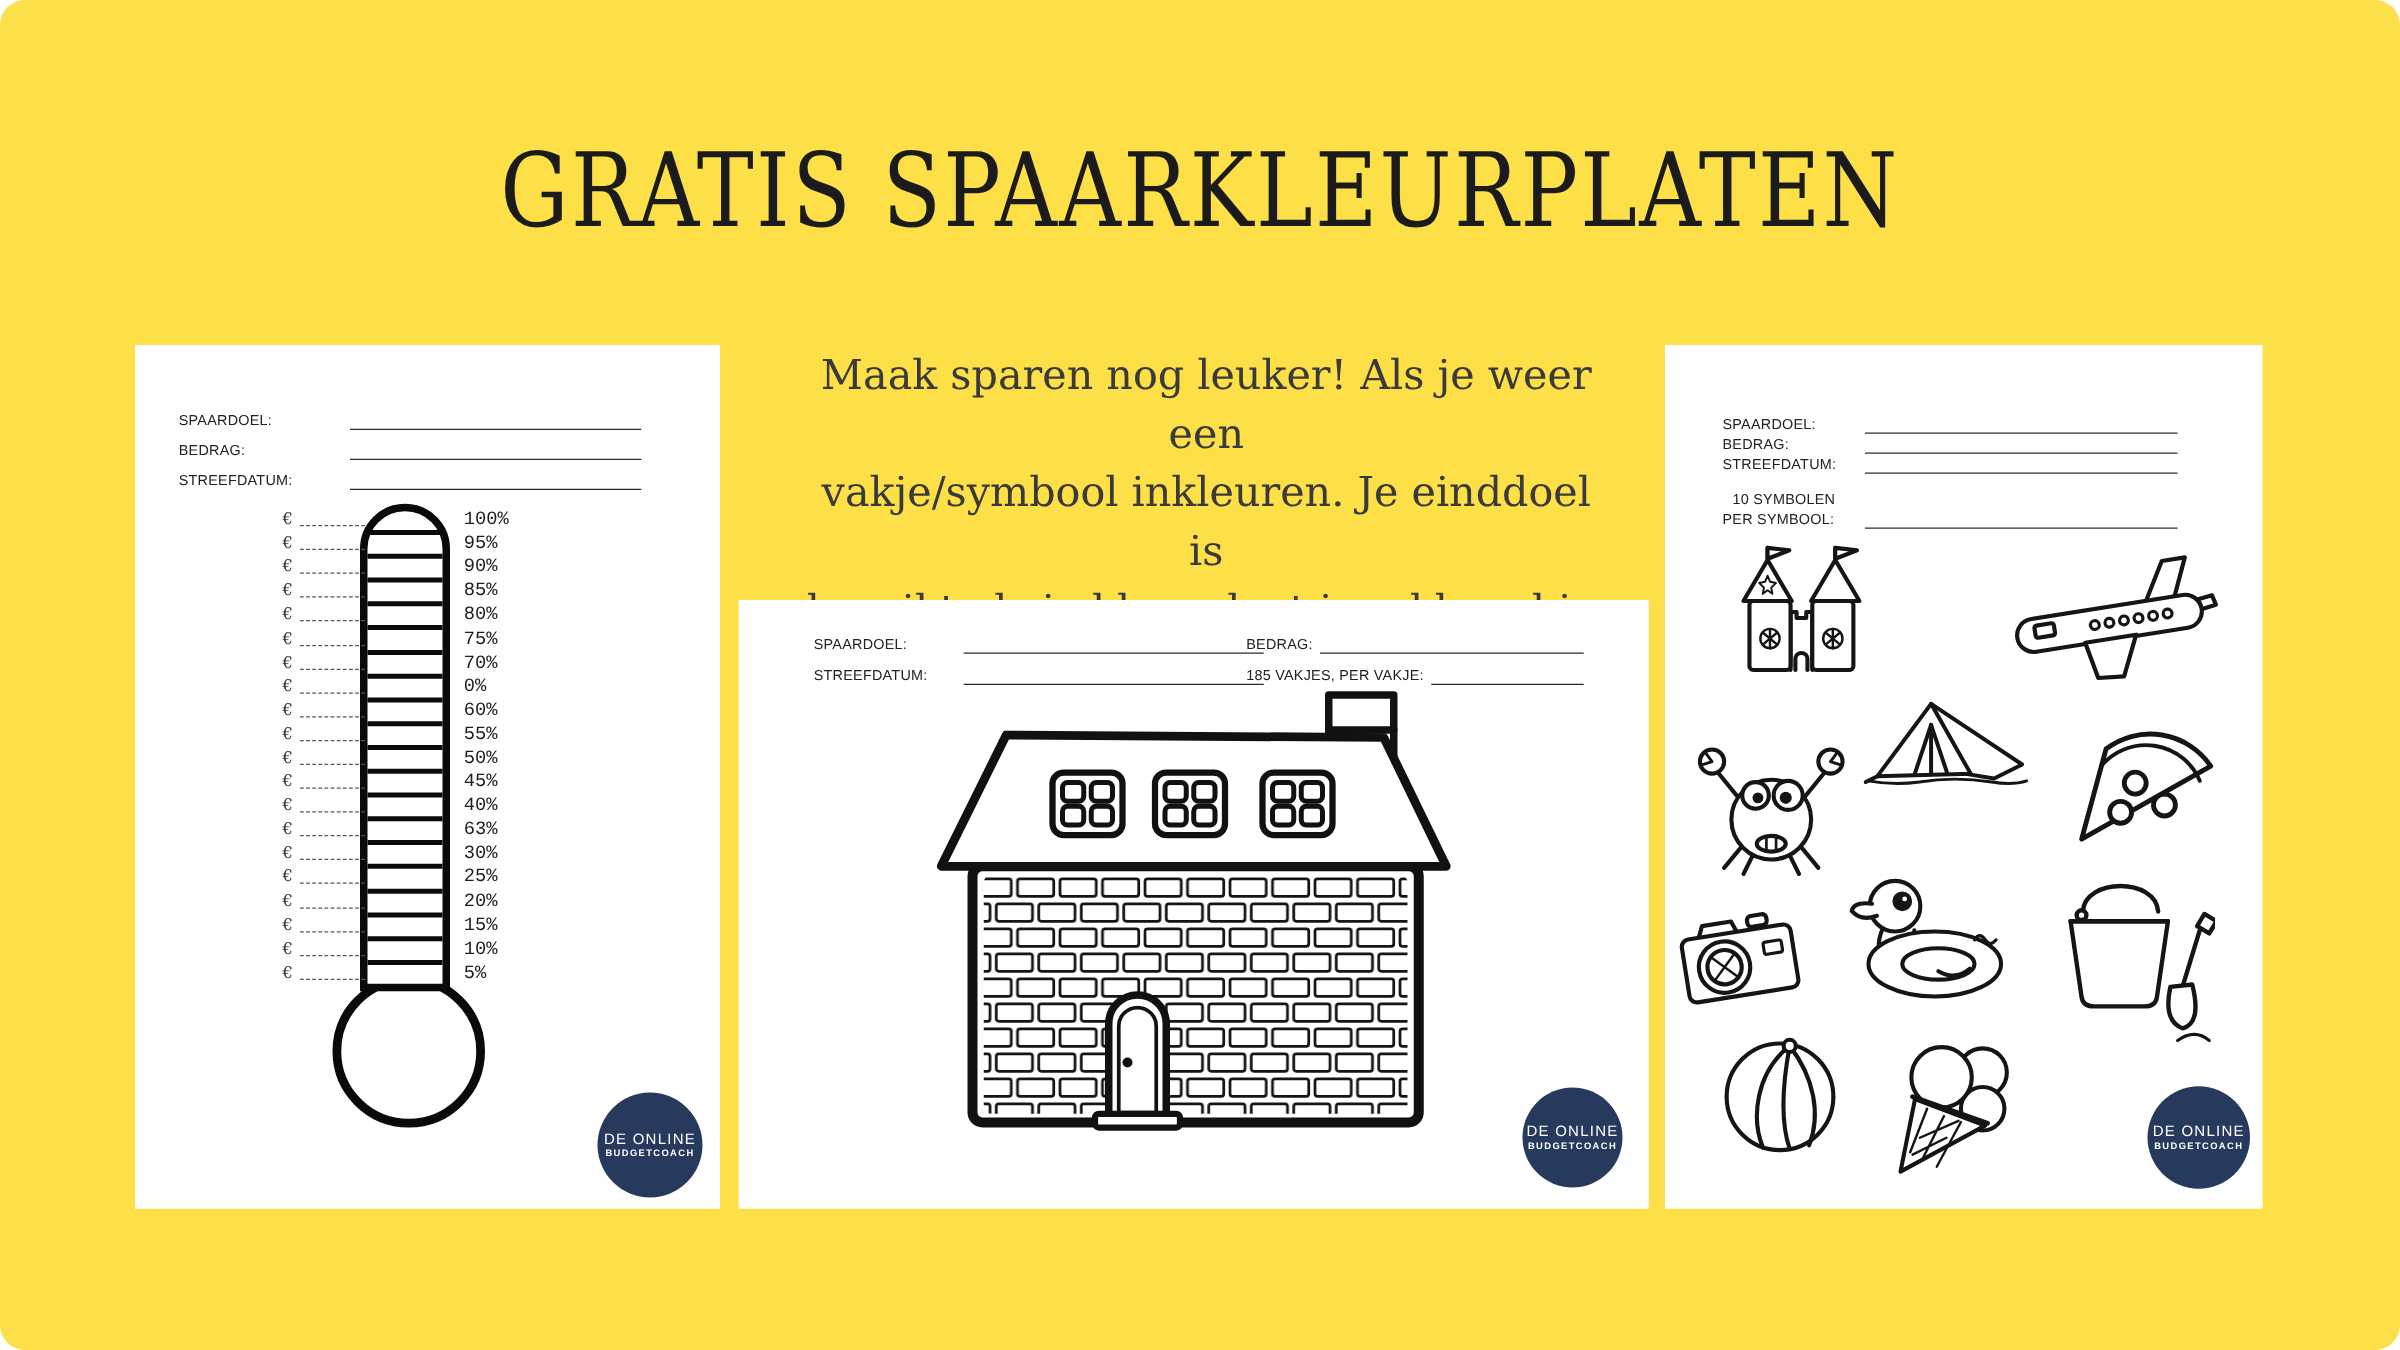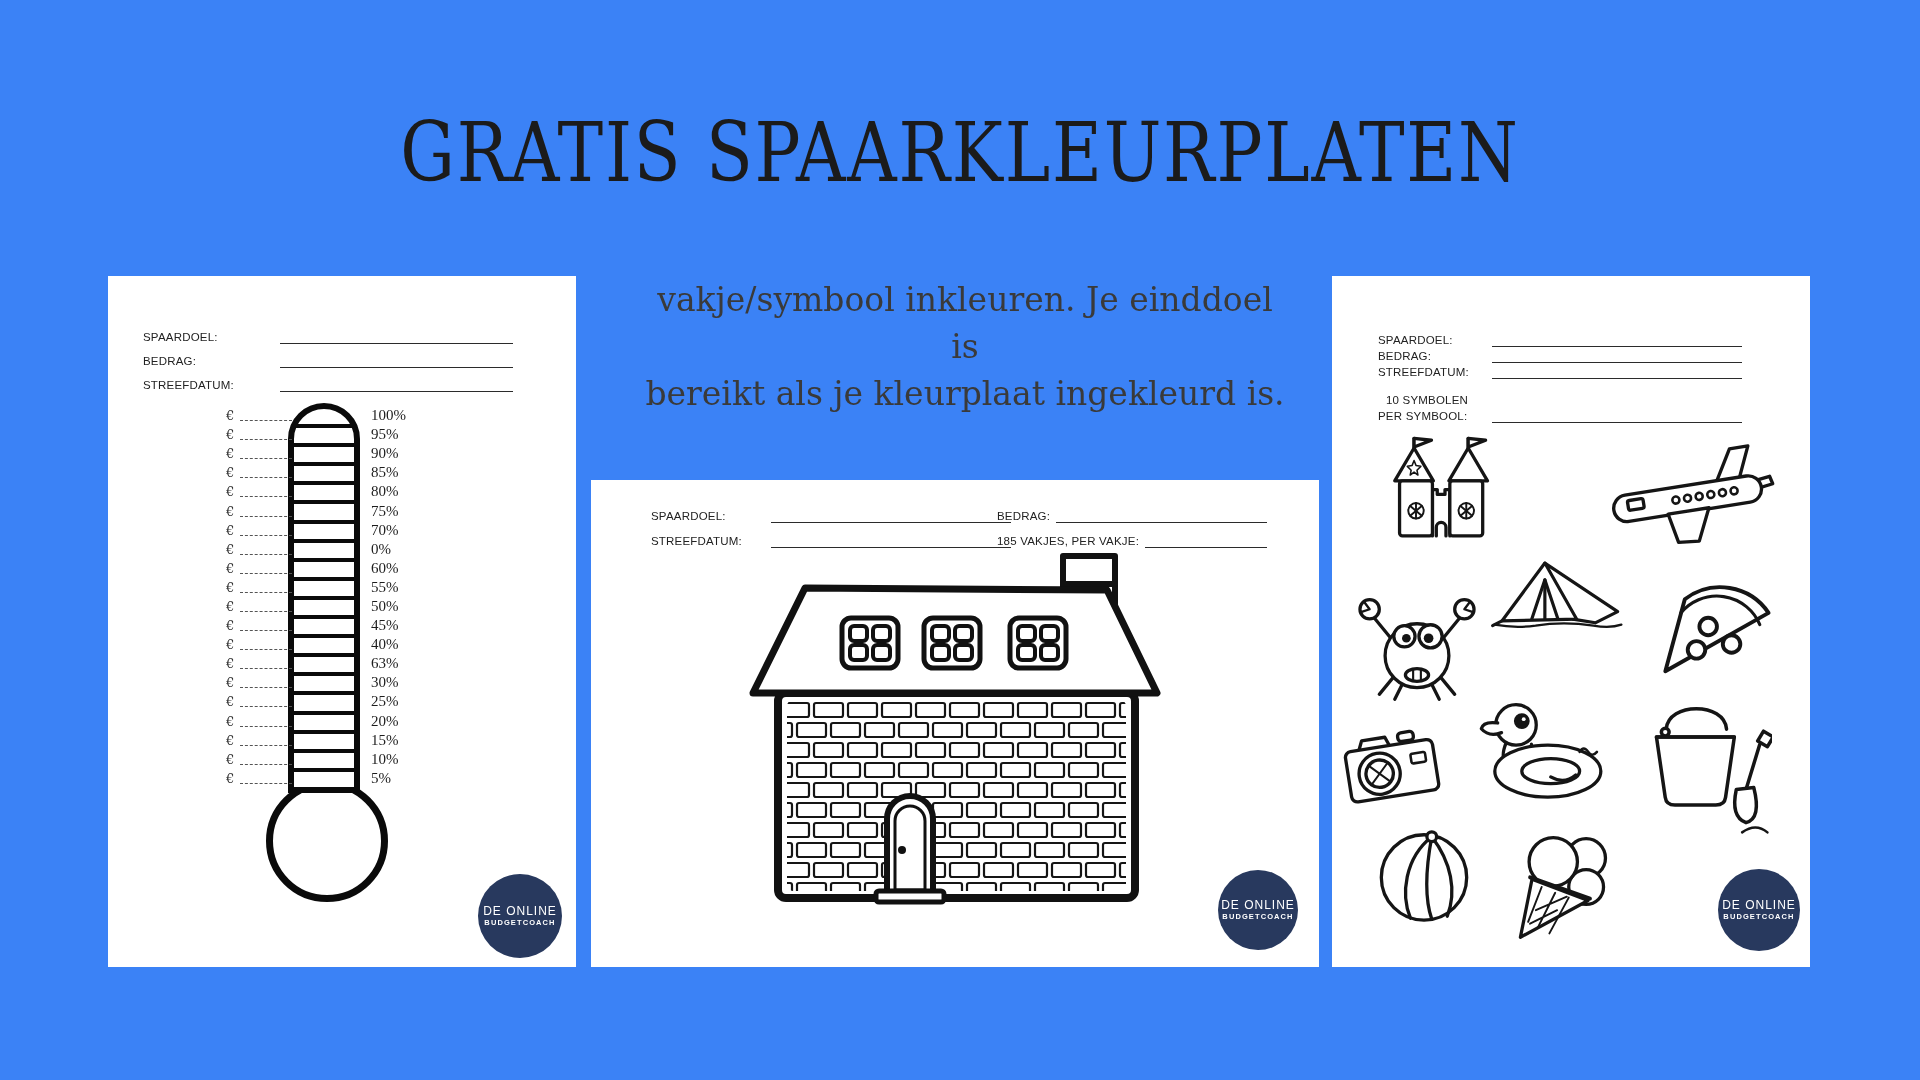--- a/index.html
+++ b/index.html
@@ -34,44 +34,45 @@
     border:6px solid #0a0a0a;border-radius:36px 36px 0 0;background:#fff;
     display:flex;flex-direction:column;z-index:2;
   }
   .seg{flex:1;border-bottom:4.5px solid #0a0a0a;}
   .seg:last-child{border-bottom:none;}
   .bulb{
     position:absolute;left:158px;top:504px;width:122px;height:122px;box-sizing:border-box;
     border:7px solid #0a0a0a;border-radius:50%;background:#fff;z-index:1;
   }
   .pct-col{position:absolute;left:263px;top:130px;height:382px;display:flex;flex-direction:column;z-index:3;}
-  .pct{flex:1;display:flex;align-items:center;font-family:Liberation Serif, serif;font-size:15px;color:#1d1d1d;}
+  .pct{flex:1;display:flex;align-items:center;font-family:Liberation Mono, monospace;font-size:15px;color:#1d1d1d;}
   .euro-col{position:absolute;left:118px;top:130px;height:382px;width:86px;display:flex;flex-direction:column;z-index:3;}
   .euro-row{flex:1;display:flex;align-items:center;}
   .euro-sym{font-family:"DejaVu Serif",serif;font-size:13px;color:#333;}
   .euro-dash{display:inline-block;width:52px;height:10px;margin-left:6px;border-bottom:1.6px dashed #555;}
 
   
   .logo{
     position:absolute;border-radius:50%;display:flex;flex-direction:column;
     align-items:center;justify-content:center;text-align:center;
   }
   .logo-l1{font-size:12px;font-weight:normal;letter-spacing:1px;line-height:13px;}
   .logo-l2{font-size:7.5px;font-weight:bold;letter-spacing:1.1px;line-height:9px;}
 
   .icon{position:absolute;}
   svg{display:block;}
 </style>
 </head>
 <body>
 
-<div class="stage" style="background: #3b82f6;">
+<div class="stage" style="background: #fde047; border-radius: 20px;">
 
   <div class="page-title">GRATIS SPAARKLEURPLATEN</div>
   <div class="intro">
+      <div>Maak sparen nog leuker! Als je weer een</div>
       <div>vakje/symbool inkleuren. Je einddoel is</div>
       <div>bereikt als je kleurplaat ingekleurd is.</div>
     </div>
 
   <div class="card card-thermo">
     <div class="frow" style="left:35px;top:55px;width:370px;">
       <span class="flabel" style="width:137px;">SPAARDOEL:</span>
       <span class="fline"></span>
     </div>
     <div class="frow" style="left:35px;top:79px;width:370px;">

